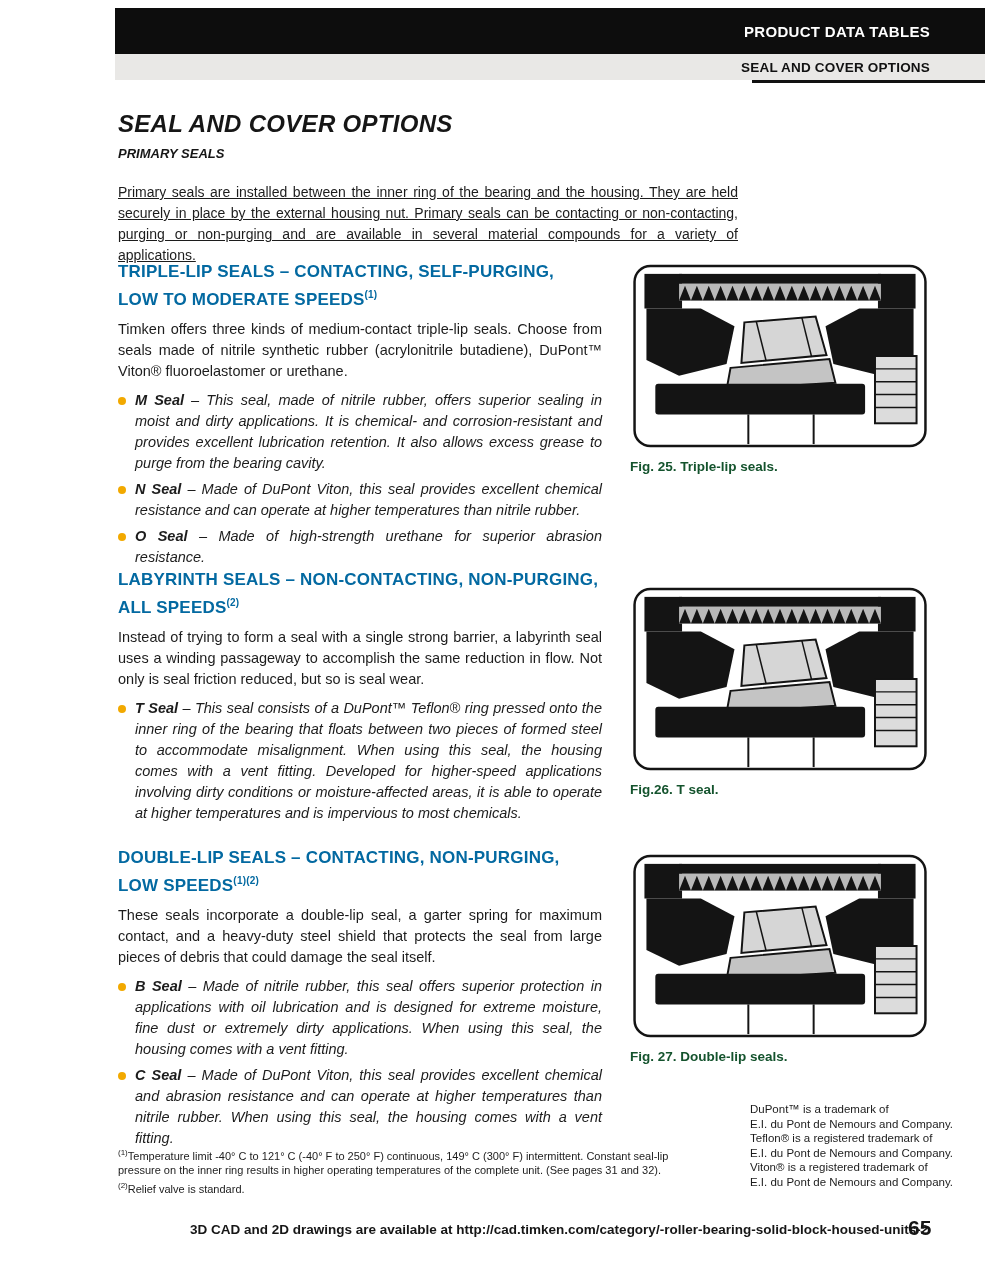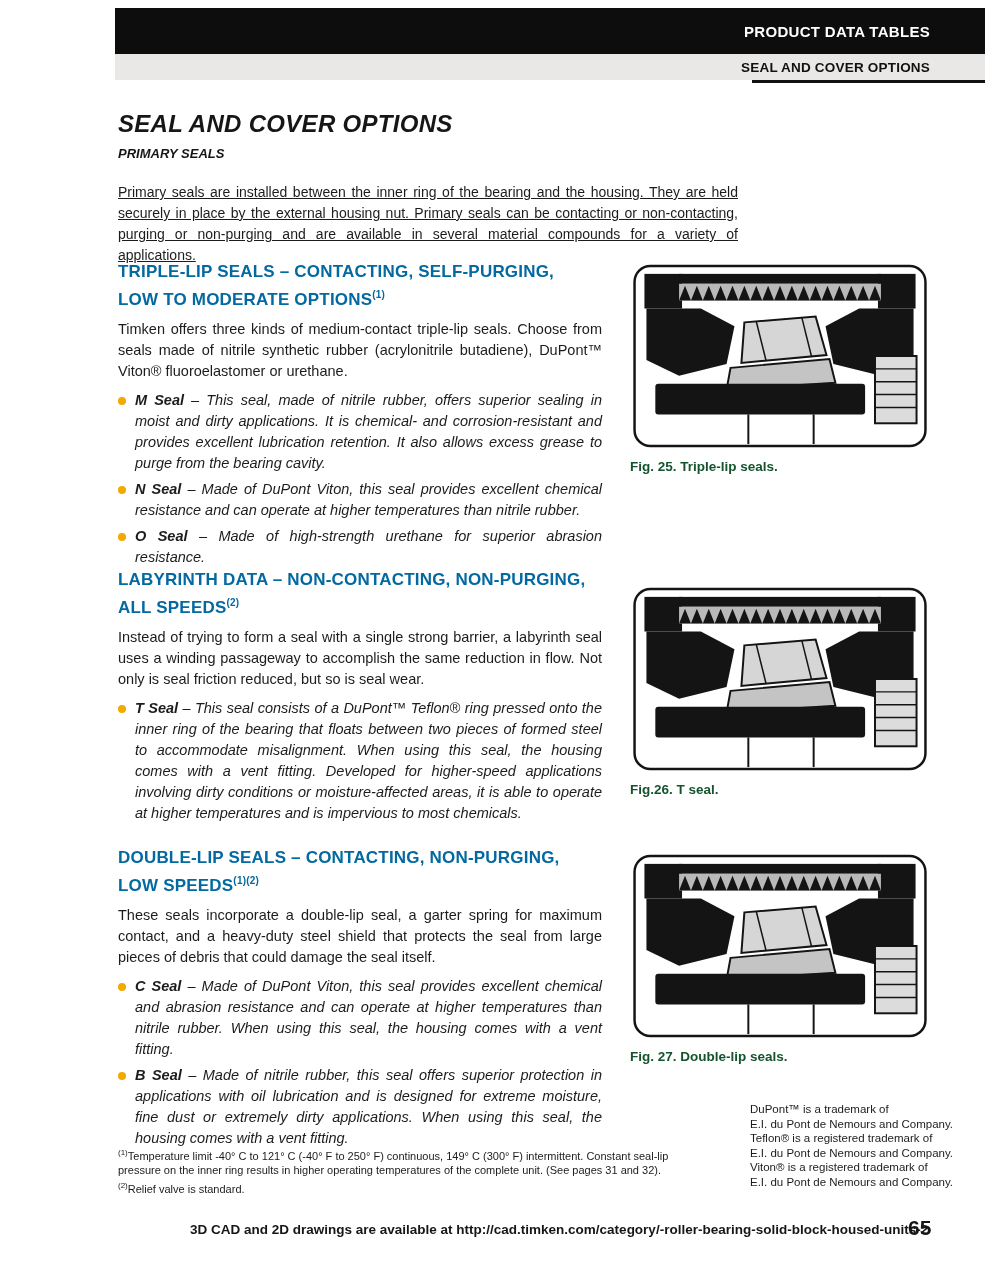--- a/index.html
+++ b/index.html
@@ -93,67 +93,67 @@
   </div>
   <div class="subbar-underline"></div>
 
   <h1 class="page-title">SEAL AND COVER OPTIONS</h1>
   <h2 class="page-subtitle">PRIMARY SEALS</h2>
   <p class="intro">Primary seals are installed between the inner ring of the bearing and the housing. They are held securely in place by the external housing nut. Primary seals can be contacting or non-contacting, purging or non-purging and are available in several material compounds for a variety of applications.</p>
 
   <section class="section sec1">
     <h3>
       <span>TRIPLE-LIP SEALS – CONTACTING, SELF-PURGING,</span><br>
-      <span>LOW TO MODERATE OPTIONS</span><sup>(1)</sup>
+      <span>LOW TO MODERATE SPEEDS</span><sup>(1)</sup>
     </h3>
     <p class="body">Timken offers three kinds of medium-contact triple-lip seals. Choose from seals made of nitrile synthetic rubber (acrylonitrile butadiene), DuPont™ Viton® fluoroelastomer or urethane.</p>
     <ul class="bullets">
       <li>
         <span class="dot"></span>
         <span class="b-label">M Seal</span><span> – This seal, made of nitrile rubber, offers superior sealing in moist and dirty applications. It is chemical- and corrosion-resistant and provides excellent lubrication retention. It also allows excess grease to purge from the bearing cavity.</span>
       </li>
       <li>
         <span class="dot"></span>
         <span class="b-label">N Seal</span><span> – Made of DuPont Viton, this seal provides excellent chemical resistance and can operate at higher temperatures than nitrile rubber.</span>
       </li>
       <li>
         <span class="dot"></span>
         <span class="b-label">O Seal</span><span> – Made of high-strength urethane for superior abrasion resistance.</span>
       </li>
     </ul>
   </section>
 
   <section class="section sec2">
     <h3>
-      <span>LABYRINTH DATA – NON-CONTACTING, NON-PURGING,</span><br>
+      <span>LABYRINTH SEALS – NON-CONTACTING, NON-PURGING,</span><br>
       <span>ALL SPEEDS</span><sup>(2)</sup>
     </h3>
     <p class="body">Instead of trying to form a seal with a single strong barrier, a labyrinth seal uses a winding passageway to accomplish the same reduction in flow. Not only is seal friction reduced, but so is seal wear.</p>
     <ul class="bullets">
       <li>
         <span class="dot"></span>
         <span class="b-label">T Seal</span><span> – This seal consists of a DuPont™ Teflon® ring pressed onto the inner ring of the bearing that floats between two pieces of formed steel to accommodate misalignment. When using this seal, the housing comes with a vent fitting. Developed for higher-speed applications involving dirty conditions or moisture-affected areas, it is able to operate at higher temperatures and is impervious to most chemicals.</span>
       </li>
     </ul>
   </section>
 
   <section class="section sec3">
     <h3>
       <span>DOUBLE-LIP SEALS – CONTACTING, NON-PURGING,</span><br>
       <span>LOW SPEEDS</span><sup>(1)(2)</sup>
     </h3>
     <p class="body">These seals incorporate a double-lip seal, a garter spring for maximum contact, and a heavy-duty steel shield that protects the seal from large pieces of debris that could damage the seal itself.</p>
     <ul class="bullets">
       <li>
         <span class="dot"></span>
-        <span class="b-label">C Seal</span><span> – Made of DuPont Viton, this seal provides excellent chemical and abrasion resistance and can operate at higher temperatures than nitrile rubber. When using this seal, the housing comes with a vent fitting.</span>
+        <span class="b-label">B Seal</span><span> – Made of nitrile rubber, this seal offers superior protection in applications with oil lubrication and is designed for extreme moisture, fine dust or extremely dirty applications. When using this seal, the housing comes with a vent fitting.</span>
       </li>
       <li>
         <span class="dot"></span>
-        <span class="b-label">B Seal</span><span> – Made of nitrile rubber, this seal offers superior protection in applications with oil lubrication and is designed for extreme moisture, fine dust or extremely dirty applications. When using this seal, the housing comes with a vent fitting.</span>
+        <span class="b-label">C Seal</span><span> – Made of DuPont Viton, this seal provides excellent chemical and abrasion resistance and can operate at higher temperatures than nitrile rubber. When using this seal, the housing comes with a vent fitting.</span>
       </li>
     </ul>
   </section>
 
   <figure class="figure fig1">
     <svg viewBox="0 0 300 190">
         <use href="#bearing-fig"></use>
       </svg>
     <figcaption class="fig-caption">Fig. 25. Triple-lip seals.</figcaption>
   </figure>

